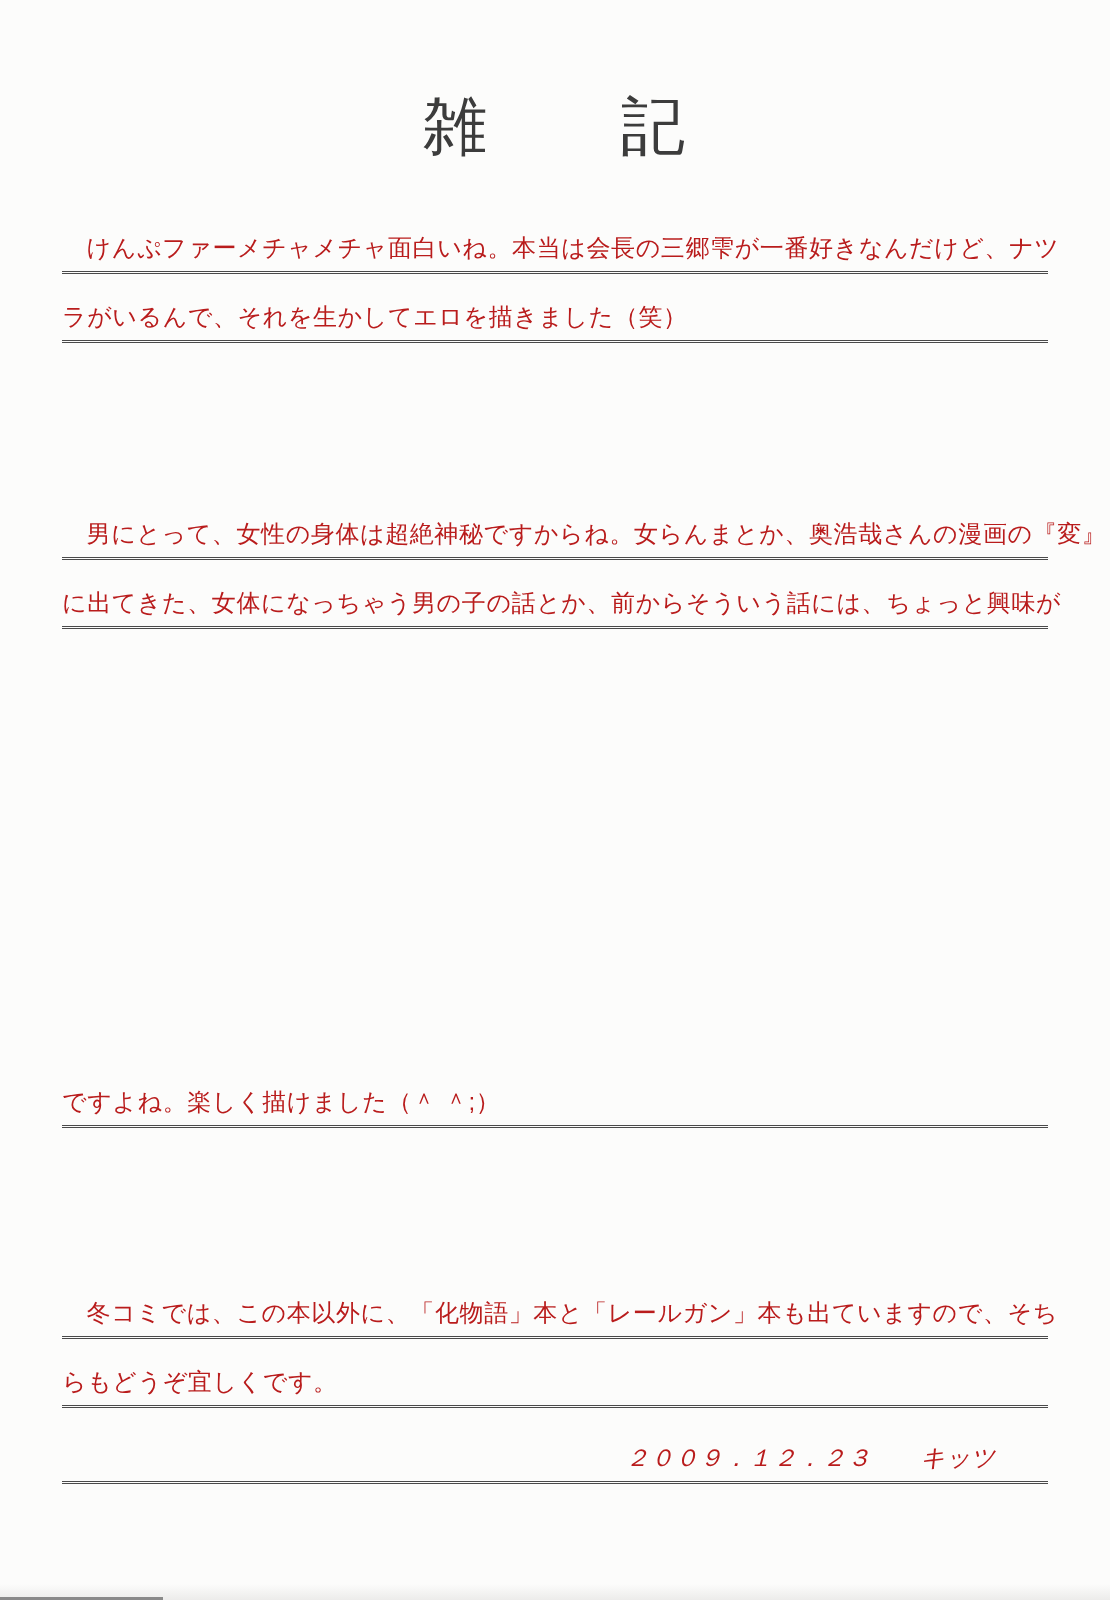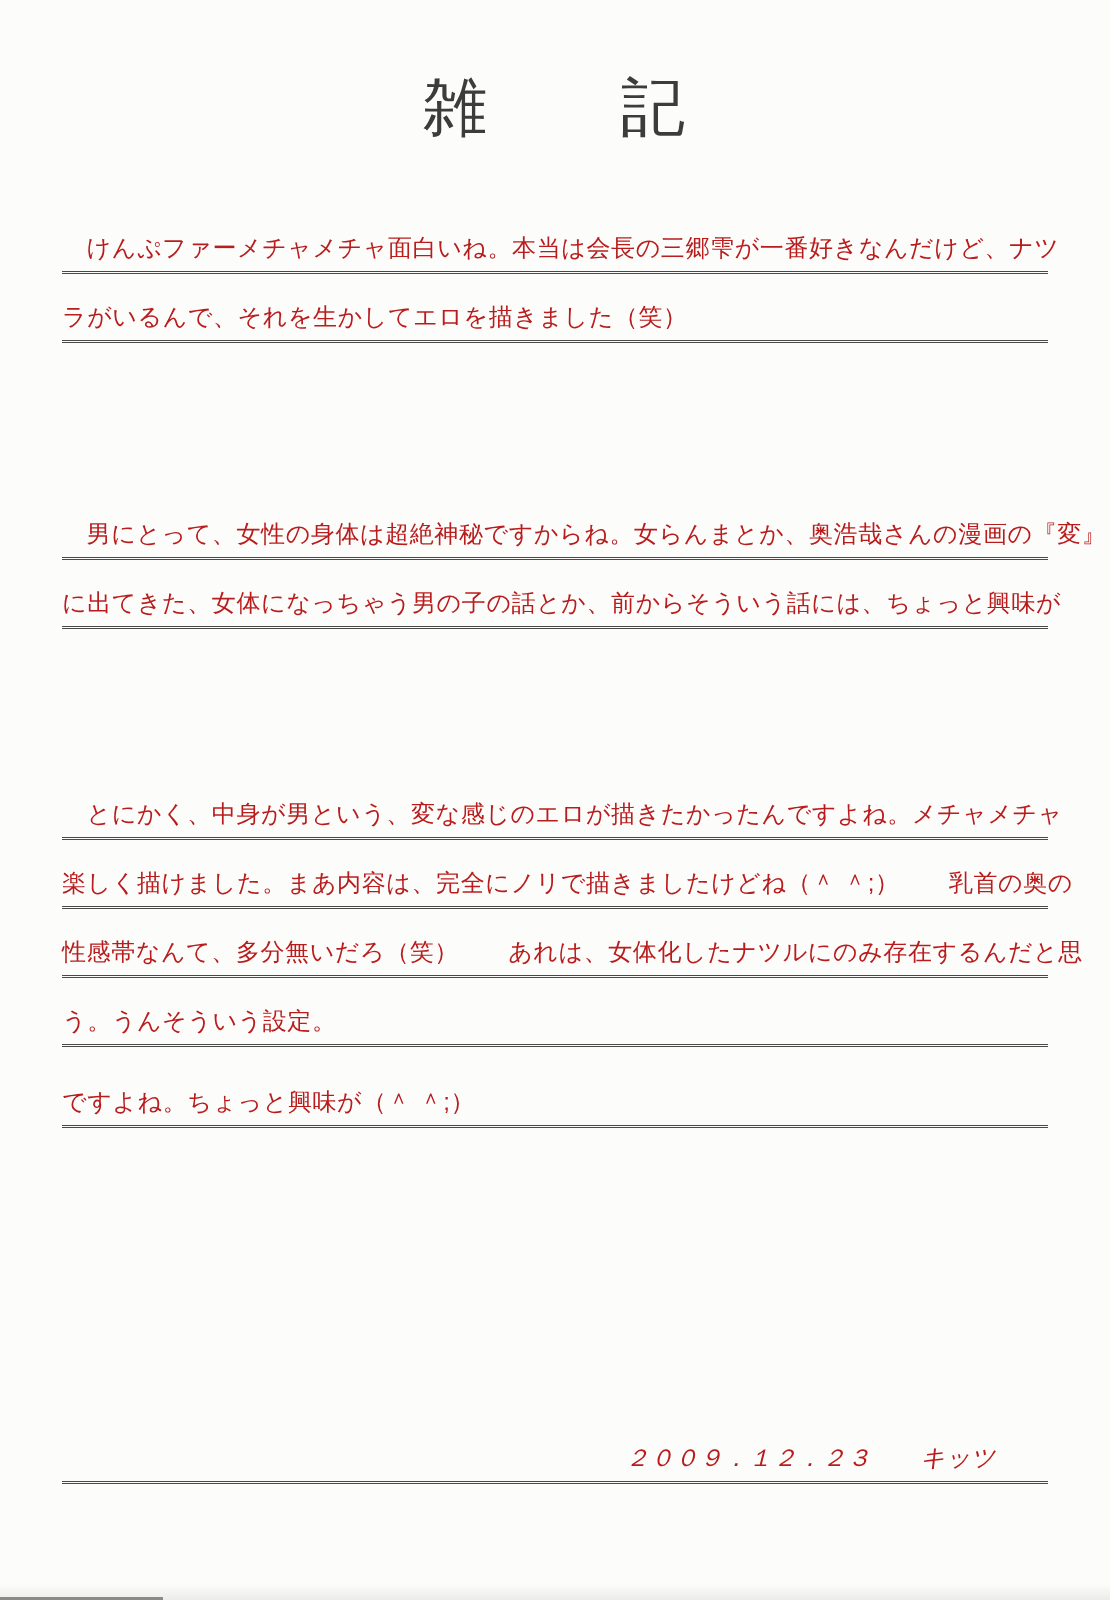--- a/index.html
+++ b/index.html
@@ -9,21 +9,21 @@
     font-family: "Liberation Sans", sans-serif;
   }
   .page {
     position: relative;
     width: 1110px; height: 1600px;
     background: #fcfcfb;
     overflow: hidden;
   }
   .doc-title {
     position: absolute;
-    top: 72px; left: 0; width: 100%;
+    top: 91px; left: 0; width: 100%;
     text-align: center;
     font-family: "DejaVu Serif", serif;
     font-size: 64px;
     line-height: 1.1;
     color: #3c3c3c;
     white-space: pre;
     letter-spacing: 2px;
   }
   .para {
     position: absolute;
@@ -69,31 +69,29 @@
   <div class="para para-1">
     <div class="line">　けんぷファーメチャメチャ面白いね。本当は会長の三郷雫が一番好きなんだけど、ナツ</div>
     <div class="line">ラがいるんで、それを生かしてエロを描きました（笑）</div>
   </div>
 
   <div class="para para-2">
     <div class="line">　男にとって、女性の身体は超絶神秘ですからね。女らんまとか、奥浩哉さんの漫画の『変』</div>
     <div class="line">に出てきた、女体になっちゃう男の子の話とか、前からそういう話には、ちょっと興味が</div>
   </div>
 
-  <div class="para para-3">
-    <div class="line">　とにかく、中身が男という、変な感じのエロが描きたかったんですよね。メチャメチャ</div>
-    <div class="line">楽しく描けました。まあ内容は、完全にノリで描きましたけどね（＾ ＾;）　　乳首の奥の</div>
-    <div class="line">性感帯なんて、多分無いだろ（笑）　　あれは、女体化したナツルにのみ存在するんだと思</div>
-    <div class="line">う。うんそういう設定。</div>
+
+  <div class="para para-4">
+    <div class="line">ですよね。楽しく描けました（＾ ＾;）</div>
   </div>
 
-  <div class="para para-4">
-    <div class="line">ですよね。ちょっと興味が（＾ ＾;）</div>
+  <div class="para para-5">
+    <div class="line">　冬コミでは、この本以外に、「化物語」本と「レールガン」本も出ていますので、そち</div>
+    <div class="line">らもどうぞ宜しくです。</div>
   </div>
-
 
   <div class="para sig-block">
     <div class="line signature-line">２００９．１２．２３　　キッツ</div>
   </div>
 
   <div class="bottom-shade"></div>
   <div class="corner-strip"></div>
 
 </div>
 

